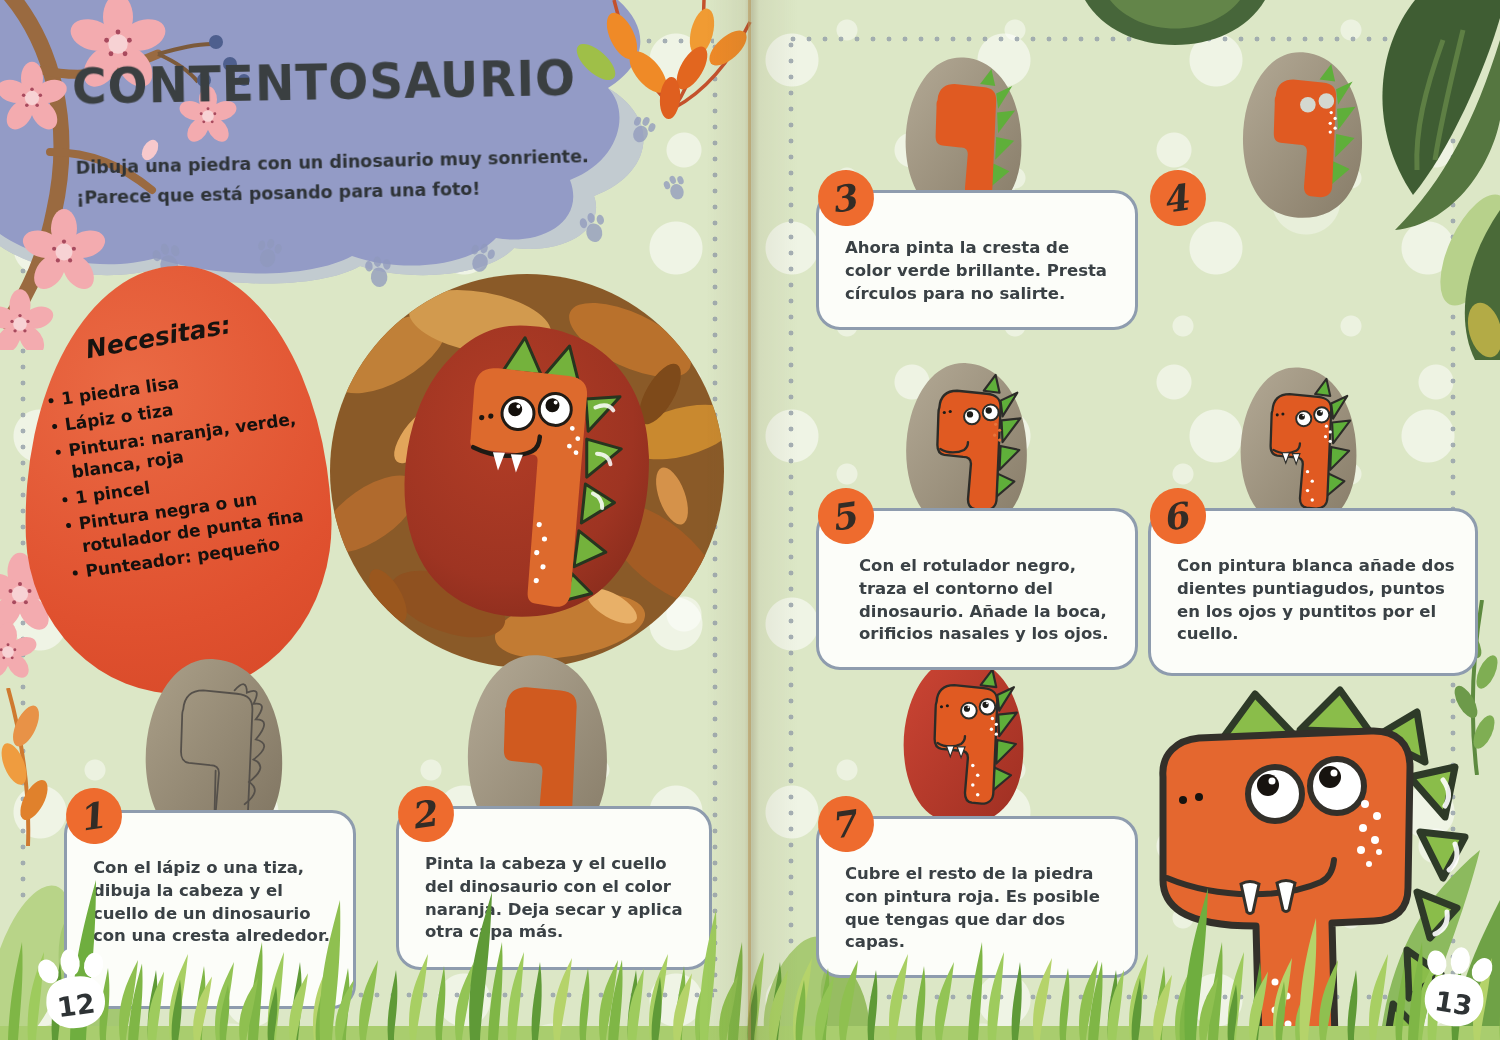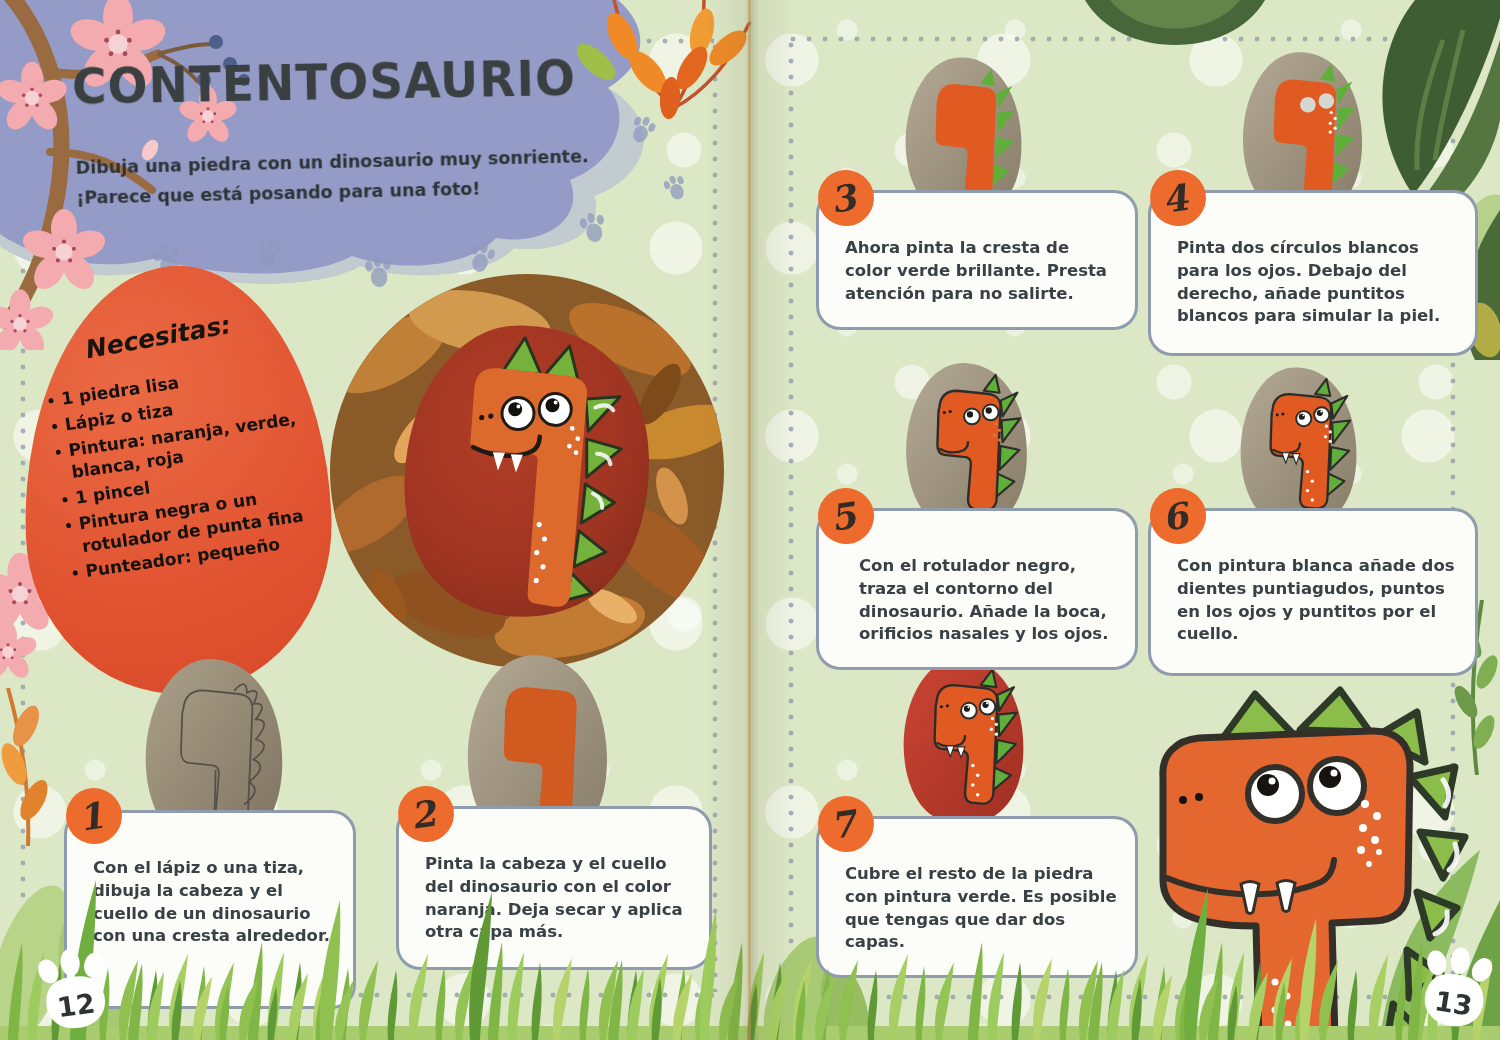--- a/index.html
+++ b/index.html
@@ -443,41 +443,38 @@
     <span>Con el lápiz o una tiza, dibuja la cabeza y el cuello de un dinosaurio con una cresta alrededor.</span>
   </div>
   <div class="badge" style="left:66px;top:788px;">1</div>
 
   <div class="card" style="left:396px;top:806px;width:316px;height:164px;">
     <span>Pinta la cabeza y el cuello del dinosaurio con el color naranja. Deja secar y aplica otra capa más.</span>
   </div>
   <div class="badge" style="left:398px;top:786px;">2</div>
 
   <div class="card" style="left:816px;top:190px;width:322px;height:140px;">
-    <span>Ahora pinta la cresta de color verde brillante. Presta atención para no salirte.</span>
+    <span>Ahora pinta la cresta de color verde brillante. Presta círculos para no salirte.</span>
   </div>
   <div class="badge" style="left:818px;top:170px;">3</div>
 
-  <div class="card" style="left:1148px;top:190px;width:330px;height:166px;">
-    <span>Pinta dos círculos blancos para los ojos. Debajo del derecho, añade puntitos blancos para simular la piel.</span>
-  </div>
   <div class="badge" style="left:1150px;top:170px;">4</div>
 
   <div class="card" style="left:816px;top:508px;width:322px;height:162px;padding-left:40px;">
     <span>Con el rotulador negro, traza el contorno del dinosaurio. Añade la boca, orificios nasales y los ojos.</span>
   </div>
   <div class="badge" style="left:818px;top:488px;">5</div>
 
   <div class="card" style="left:1148px;top:508px;width:330px;height:168px;">
     <span>Con pintura blanca añade dos dientes puntiagudos, puntos en los ojos y puntitos por el cuello.</span>
   </div>
   <div class="badge" style="left:1150px;top:488px;">6</div>
 
   <div class="card" style="left:816px;top:816px;width:322px;height:162px;">
-    <span>Cubre el resto de la piedra con pintura verde. Es posible que tengas que dar dos capas.</span>
+    <span>Cubre el resto de la piedra con pintura roja. Es posible que tengas que dar dos capas.</span>
   </div>
   <div class="badge" style="left:818px;top:796px;">7</div>
 
   <svg class="deco" style="left:1080px;top:0;" width="190" height="75" viewBox="0 0 190 75">
     <path d="M5,0 C40,60 150,60 185,0 Z" fill="#47663a"></path>
     <path d="M30,0 C60,38 130,38 160,0 Z" fill="#638549"></path>
   </svg>
   <svg class="deco" style="left:1355px;top:0;" width="145" height="360" viewBox="0 0 145 360">
     <path d="M145,0 L60,0 C20,50 14,130 58,195 C95,150 130,70 145,18 Z" fill="#3f5d33"></path>
     <path d="M88,40 C70,90 60,130 62,170 M108,30 C96,80 86,120 80,160" stroke="#5e7f44" stroke-width="5" fill="none"></path>

